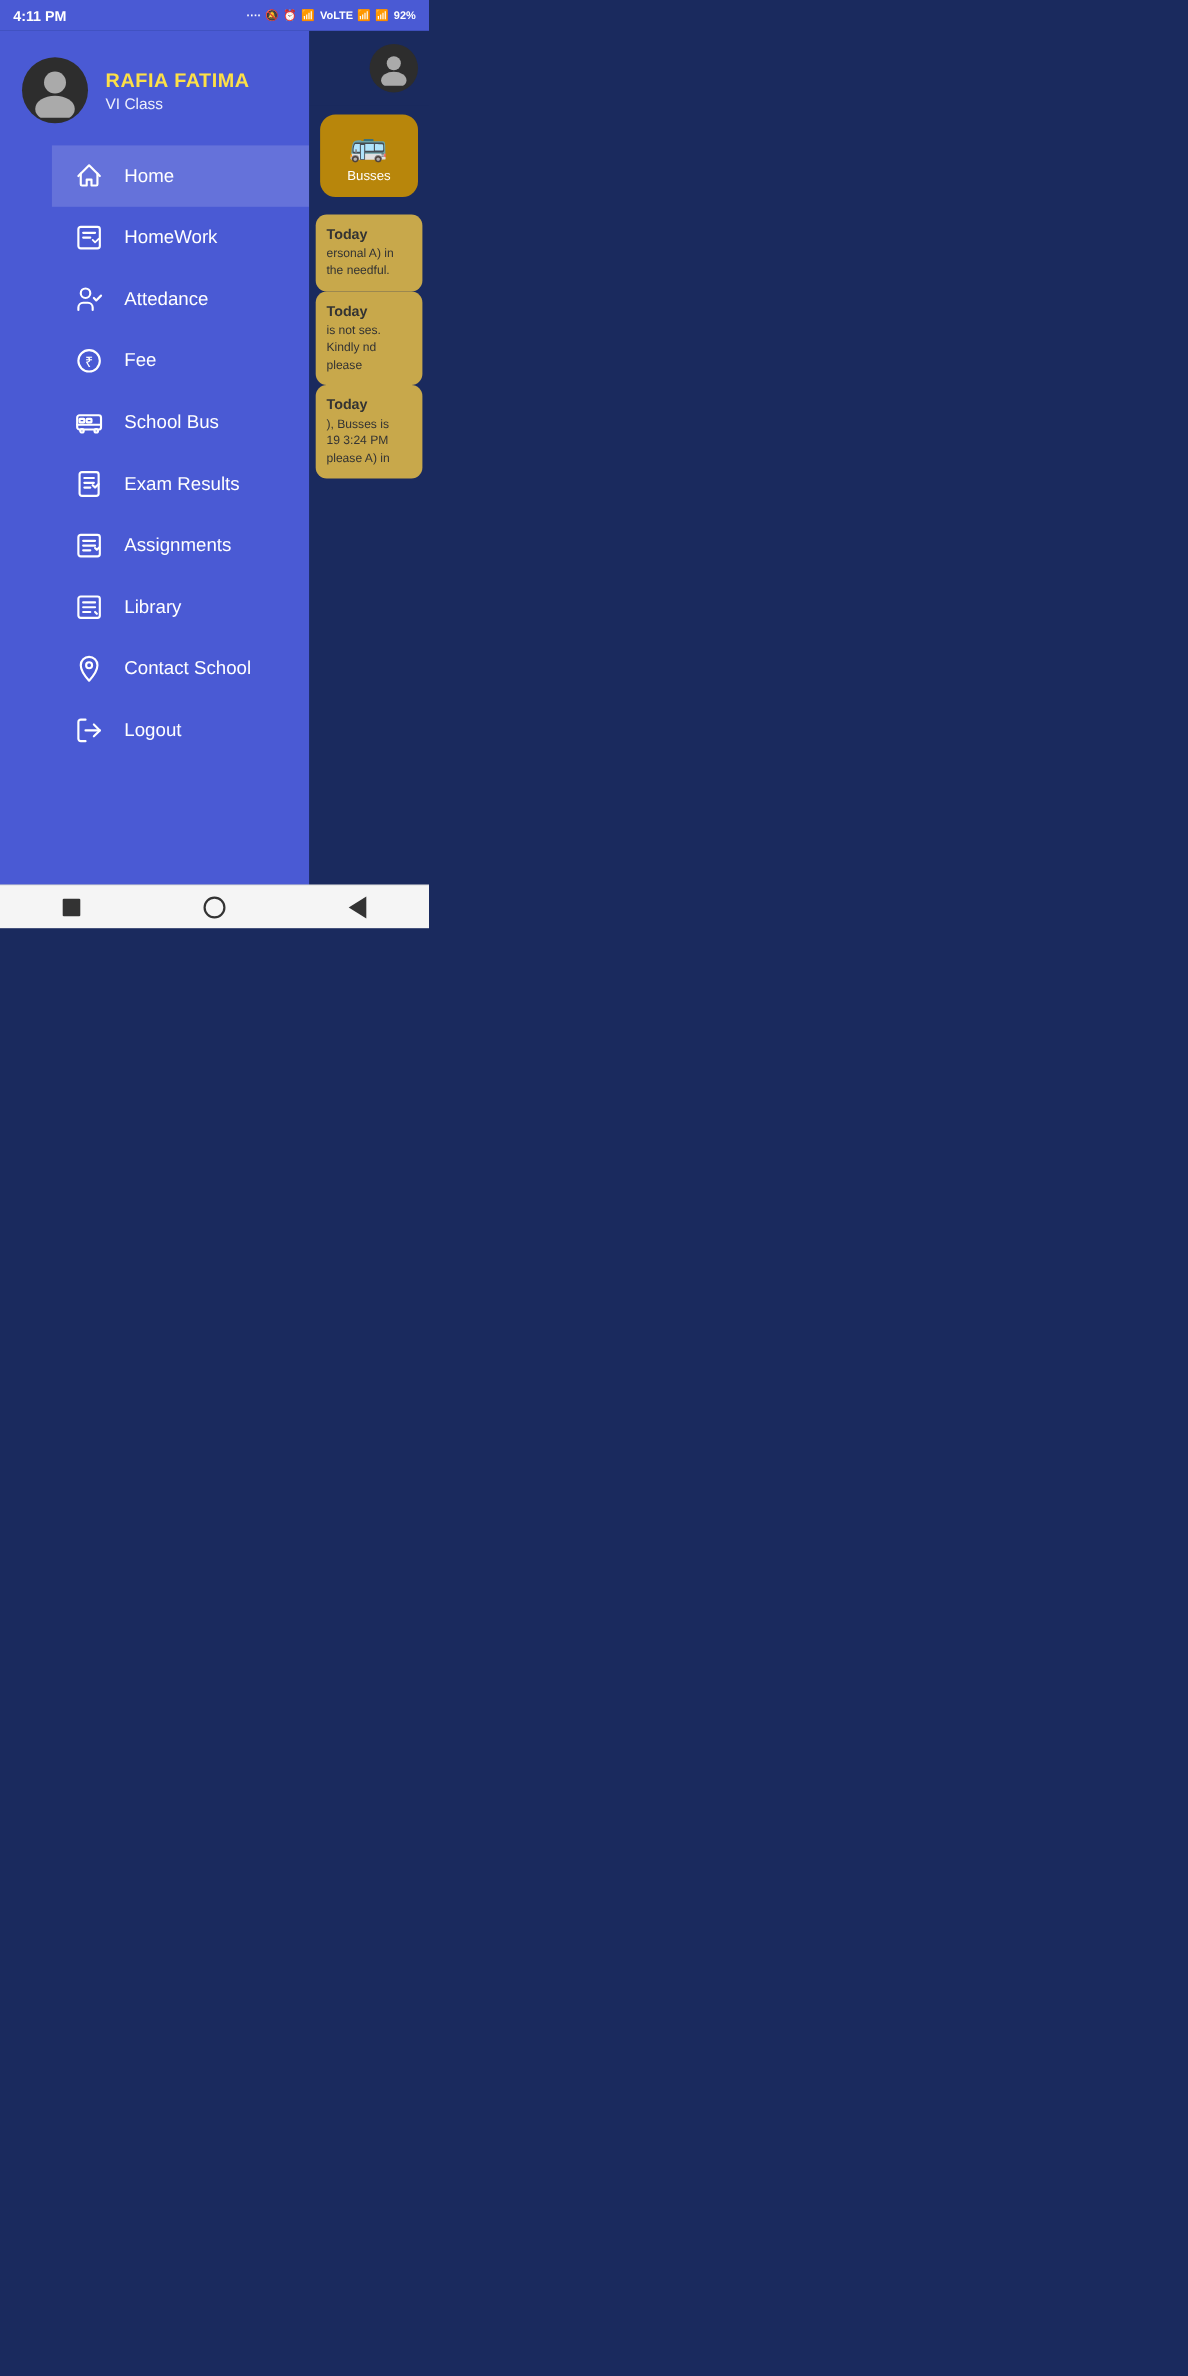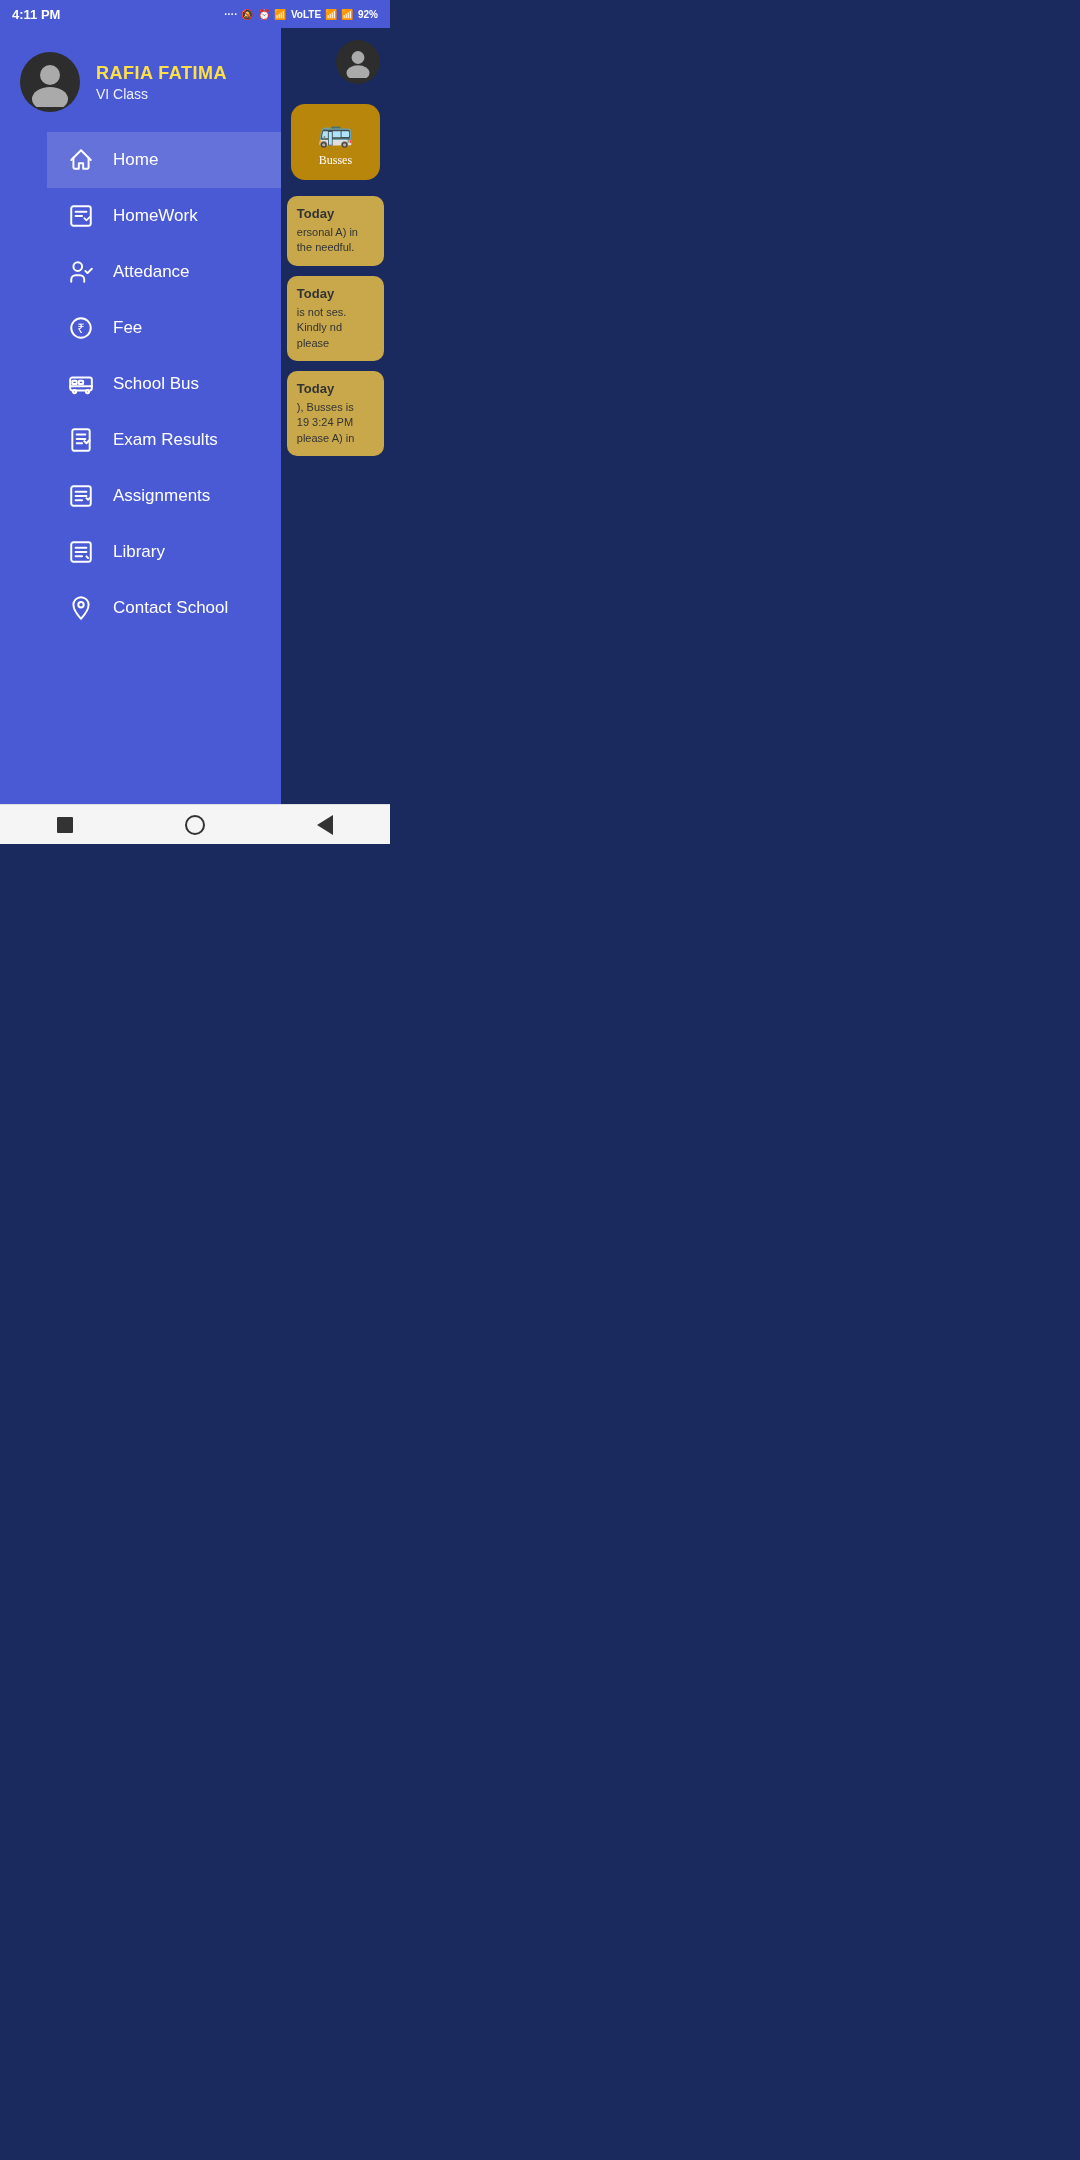--- a/index.html
+++ b/index.html
@@ -171,28 +171,27 @@
     }
 
     .buses-icon {
       font-size: 28px;
     }
 
     .buses-label {
       color: white;
       font-size: 12px;
       font-weight: 500;
-      font-family: Liberation Serif, serif;
     }
 
     .notice-cards {
       padding: 8px 6px;
       display: flex;
       flex-direction: column;
-      gap: 10px;
+      gap: 0;
     }
 
     .notice-card {
       background: #c8a84b;
       border-radius: 10px;
       padding: 10px;
     }
 
     .notice-date {
       font-size: 13px;
@@ -378,20 +377,30 @@
       <div class="menu-item">
         <div class="menu-icon">
           <svg viewBox="0 0 24 24">
               <path d="M12 2C8.13 2 5 5.13 5 9c0 5.25 7 13 7 13s7-7.75 7-13c0-3.87-3.13-7-7-7z"></path>
               <circle cx="12" cy="9" r="2.5"></circle>
             </svg>
         </div>
         <span class="menu-label">Contact School</span>
       </div>
 
+      <div class="menu-item">
+        <div class="menu-icon">
+          <svg viewBox="0 0 24 24">
+              <path d="M9 21H5a2 2 0 01-2-2V5a2 2 0 012-2h4"></path>
+              <polyline points="16 17 21 12 16 7"></polyline>
+              <line x1="21" y1="12" x2="9" y2="12"></line>
+            </svg>
+        </div>
+        <span class="menu-label">Logout</span>
+      </div>
 
     </div>
   </div>
 
   <div class="main-content">
 
     <div class="main-header">
       <div class="profile-icon-right">
         <svg width="32" height="32" viewBox="0 0 50 50">
           <circle cx="25" cy="18" r="10" fill="#aaa"></circle>

